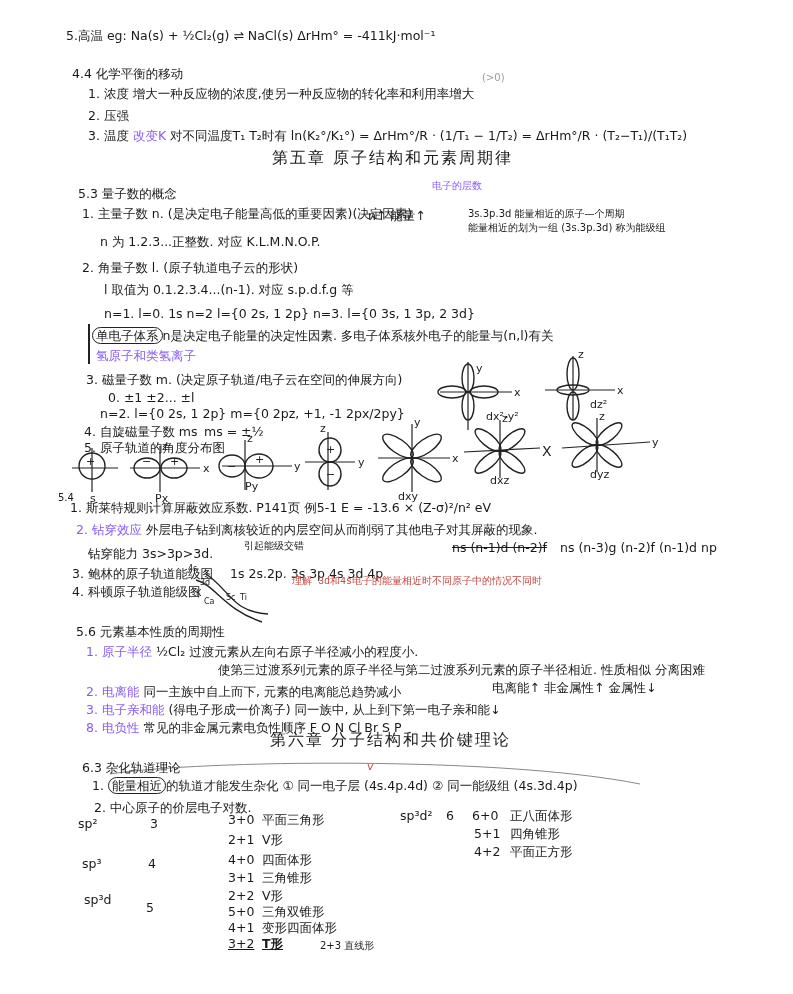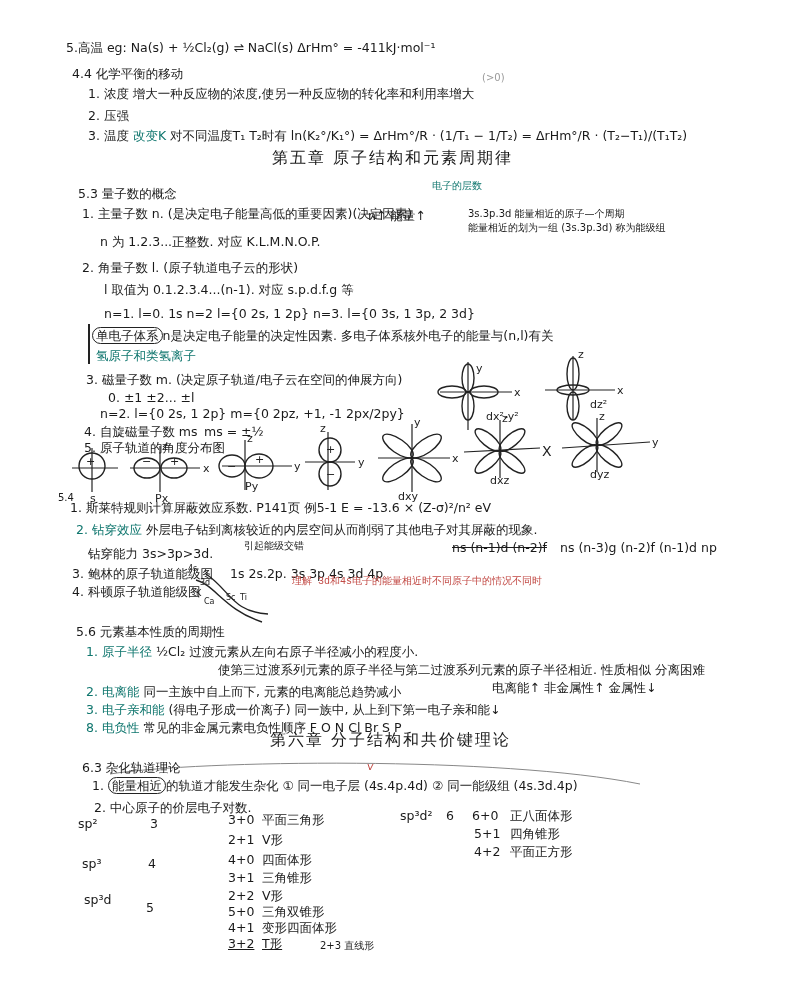--- a/index.html
+++ b/index.html
@@ -1,36 +1,36 @@
 <!DOCTYPE html>
 <html><head>
 <meta charset="utf-8">
 <style>
   html,body{margin:0;padding:0;background:#ffffff;}
   body{width:793px;height:994px;position:relative;overflow:hidden;
        font-family:"DejaVu Sans",sans-serif;color:#1a1a1a;}
   .ln{position:absolute;white-space:nowrap;font-size:12.5px;line-height:15px;}
-  .blue{color:#0f766e;}
+  .blue{color:#8b5cf6;}
   .red{color:#c24a45;}
   .faint{color:#9a9a9a;}
   .title{font-size:16px;letter-spacing:2px;}
   .small{font-size:10px;}
   .tiny{font-size:8px;}
   .strike{text-decoration:line-through;}
   .box{border:1px solid #222;border-radius:10px;padding:0 3px;}
-  .u{text-decoration:underline;}
+  .u{text-decoration:underline;font-weight:bold;}
   svg{position:absolute;overflow:visible;}
   svg .ax{stroke:#222;stroke-width:1.2;fill:none;}
   svg .lobe{stroke:#222;stroke-width:1.4;fill:none;}
   svg text{font-family:"DejaVu Sans",sans-serif;font-size:11px;fill:#222;}
 </style>
 </head>
 <body>
 
-<div class="ln" style="left:66px;top:28px;margin-top:12px;">5.高温 eg: Na(s) + ½Cl₂(g) ⇌ NaCl(s)  ΔrHm° = -411kJ·mol⁻¹</div>
+<div class="ln" style="left:66px;top:28px;">5.高温 eg: Na(s) + ½Cl₂(g) ⇌ NaCl(s)  ΔrHm° = -411kJ·mol⁻¹</div>
 <div class="ln" style="left:72px;top:66px;">4.4 化学平衡的移动</div>
 <div class="ln" style="left:88px;top:86px;">1. 浓度  增大一种反应物的浓度,使另一种反应物的转化率和利用率增大</div>
 <div class="ln faint small" style="left:482px;top:70px;">(&gt;0)</div>
 <div class="ln" style="left:88px;top:108px;">2. 压强</div>
 <div class="ln" style="left:88px;top:128px;">
   <span>3. 温度</span>
   <span class="blue">改变K</span>
   <span>对不同温度T₁ T₂时有  ln(K₂°/K₁°) = ΔrHm°/R · (1/T₁ − 1/T₂) = ΔrHm°/R · (T₂−T₁)/(T₁T₂)</span>
 </div>
 

